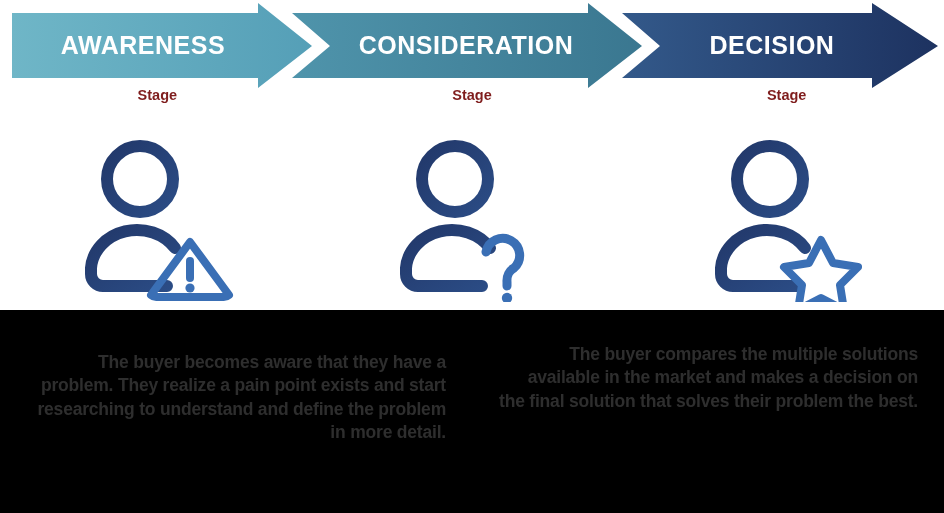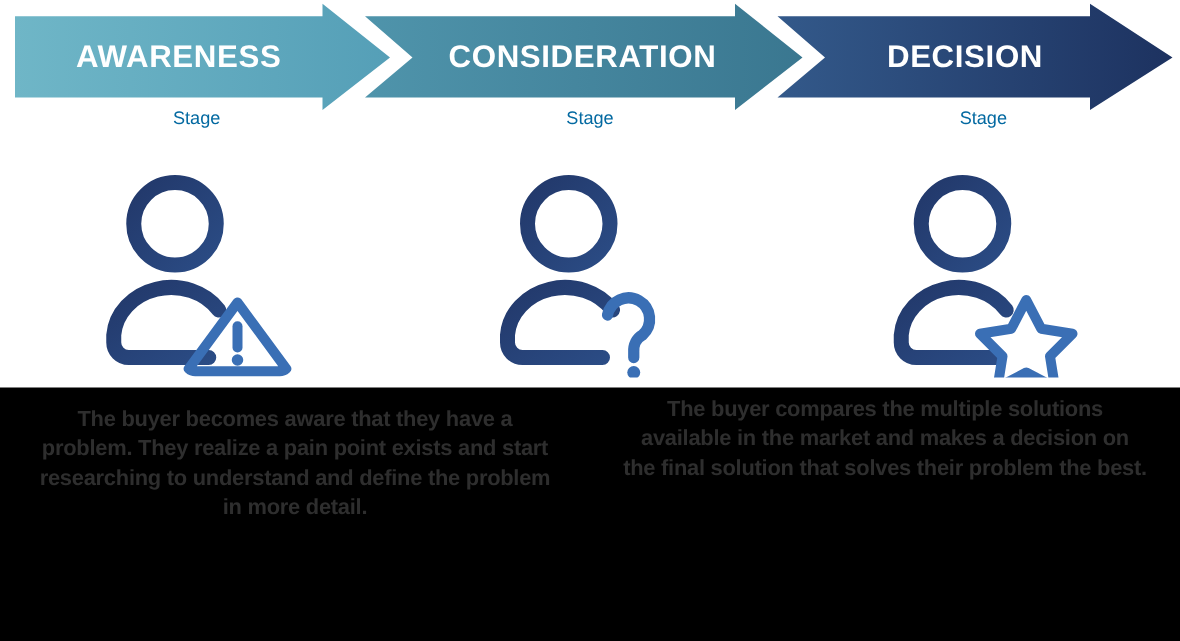--- a/index.html
+++ b/index.html
@@ -45,22 +45,22 @@
     height: 26px;
     display: flex;
   }
   .stage-caption-cell {
     flex: 1 1 0;
     text-align: center;
   }
   .stage-caption {
     font-family: "Liberation Sans", sans-serif;
     font-size: 14.5px;
-    font-weight: normal;
-    color: #0369a1;
+    font-weight: bold;
+    color: #7f1d1d;
   }
 
   
   .persona-row {
     position: absolute;
     left: 0;
     top: 128px;
     width: 944px;
     height: 182px;
     display: flex;
@@ -80,21 +80,22 @@
     top: 310px;
     width: 944px;
     height: 203px;
     background: #000000;
     display: flex;
   }
   .desc-cell {
     flex: 1 1 0;
     padding: 14px 26px 0 26px;
     box-sizing: border-box;
-    text-align: center;
+    text-align: right;
+    margin-top: 27px;
   }
   .desc-text {
     display: block;
     color: #2e2e2e;
     font-family: "Liberation Sans", sans-serif;
     font-size: 17.5px;
     font-weight: bold;
     line-height: 1.33;
     letter-spacing: -0.2px;
   }

